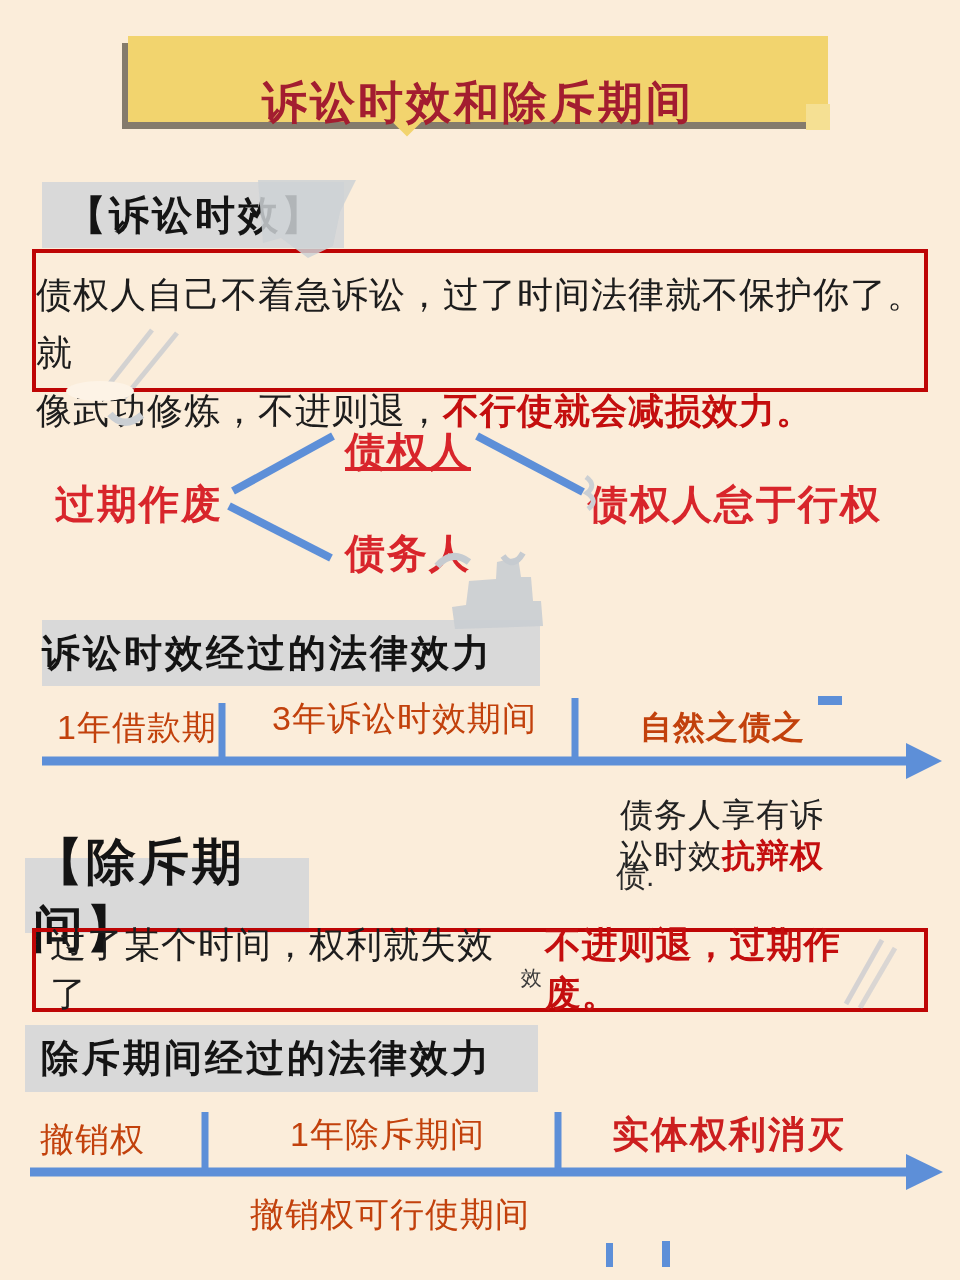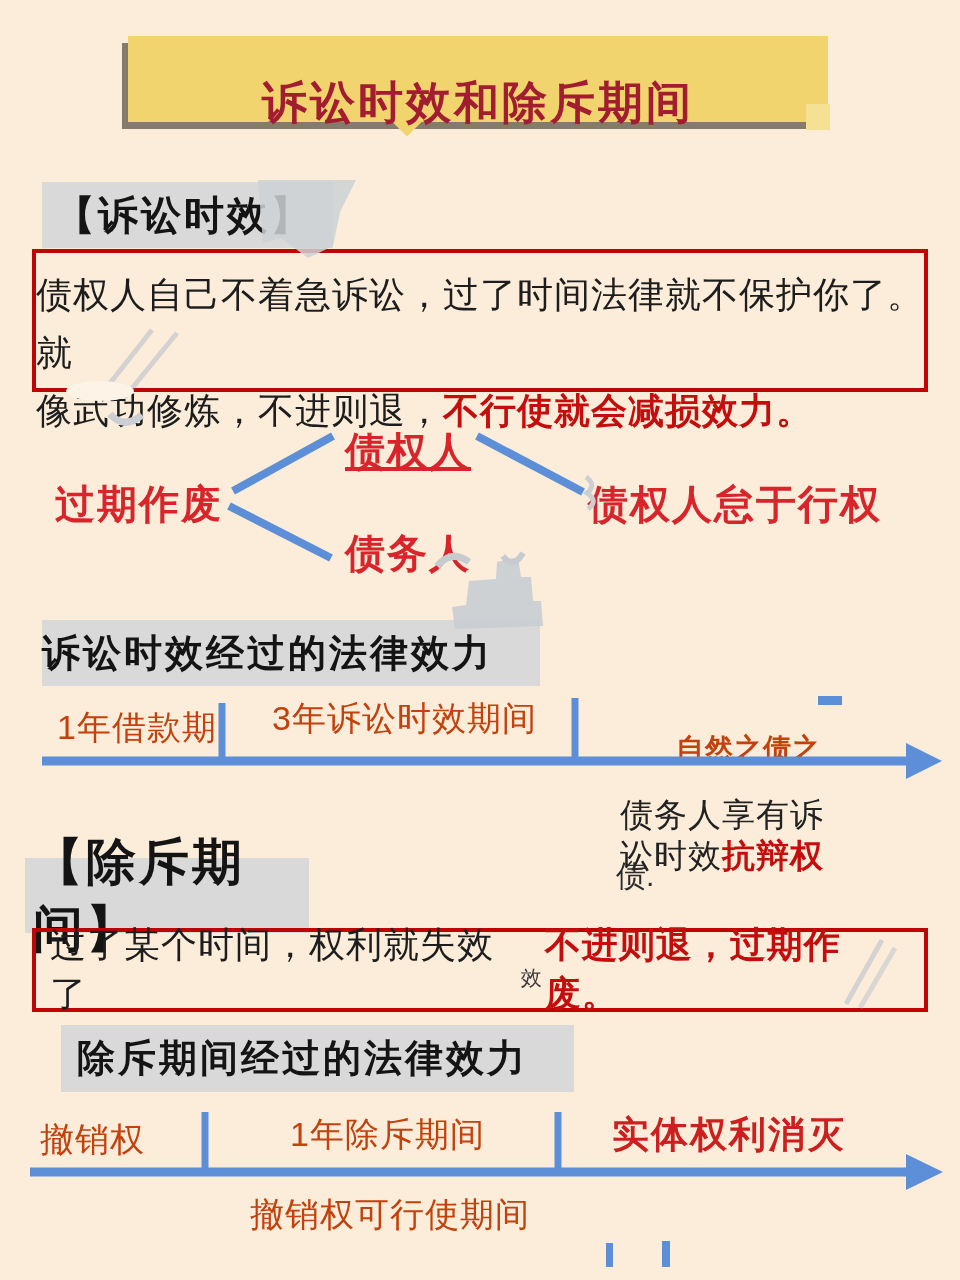--- a/index.html
+++ b/index.html
@@ -29,45 +29,45 @@
   .banner-title{
     position:relative;z-index:3;
     font-size:45px;font-weight:900;letter-spacing:3px;color:#A31D30;margin-top:47px;
   }
   
   .gray-label{
     background:#D9D9D9;color:#141414;font-weight:800;
     display:flex;align-items:center;
     letter-spacing:3px;
   }
-  .lblA{left:42px;top:182px;width:278px;height:66px;font-size:40px;padding-left:13px;}
+  .lblA{left:42px;top:182px;width:278px;height:66px;font-size:40px;padding-left:24px;}
   .lblB{left:42px;top:620px;width:498px;height:66px;font-size:38px;padding-left:0;}
   .lblC{left:25px;top:858px;width:276px;height:75px;font-size:50px;padding-left:8px;}
-  .lblD{left:25px;top:1025px;width:497px;height:67px;font-size:38px;padding-left:16px;margin-left:36px;}
+  .lblD{left:25px;top:1025px;width:497px;height:67px;font-size:38px;padding-left:16px;}
   
   .red-box{
     border:4px solid #BE0505;box-sizing:border-box;
     font-size:36px;color:#1d1d1d;letter-spacing:1px;
   }
   .box1{left:32px;top:249px;width:896px;height:143px;padding:13px 0;line-height:58px;}
   .box2{left:32px;top:928px;width:896px;height:84px;padding:0 14px;display:flex;align-items:center;}
   .red-bold{color:#C40E0E;font-weight:800;}
   .tiny-artifact{font-size:21px;color:#3a3a3a;margin:0 2px 0 -4px;position:relative;top:8px;}
   
   .term{font-size:40px;font-weight:800;color:#D8252B;letter-spacing:2px;}
   .t-root{left:55px;top:477px;}
   .t-top{left:345px;top:424px;text-decoration:underline;}
   .t-bottom{left:345px;top:526px;}
   .t-result{left:588px;top:477px;}
   
   .tl{font-size:34px;color:#c2410c;letter-spacing:1px;}
   .tl-b{font-weight:800;}
   .t1s1{left:57px;top:705px;}
   .t1s2{left:272px;top:696px;}
-  .t1s3{left:640px;top:730px;font-size:28px;margin-left:36px;}
+  .t1s3{left:640px;top:706px;font-size:32px;}
   .note{left:620px;top:794px;font-size:33px;line-height:41px;color:#222;letter-spacing:1px;}
   .note-partial{left:616px;top:856px;font-size:30px;color:#2a2a2a;}
   .t2s1{left:40px;top:1117px;}
   .t2s2{left:290px;top:1112px;}
   .t2s3{left:612px;top:1110px;font-size:37px;font-weight:800;color:#CC1F1F;letter-spacing:2px;}
   .t2below{left:250px;top:1192px;}
   
   .overlay{left:0;top:0;width:960px;height:1280px;z-index:5;pointer-events:none;}
 </style>
 </head>

